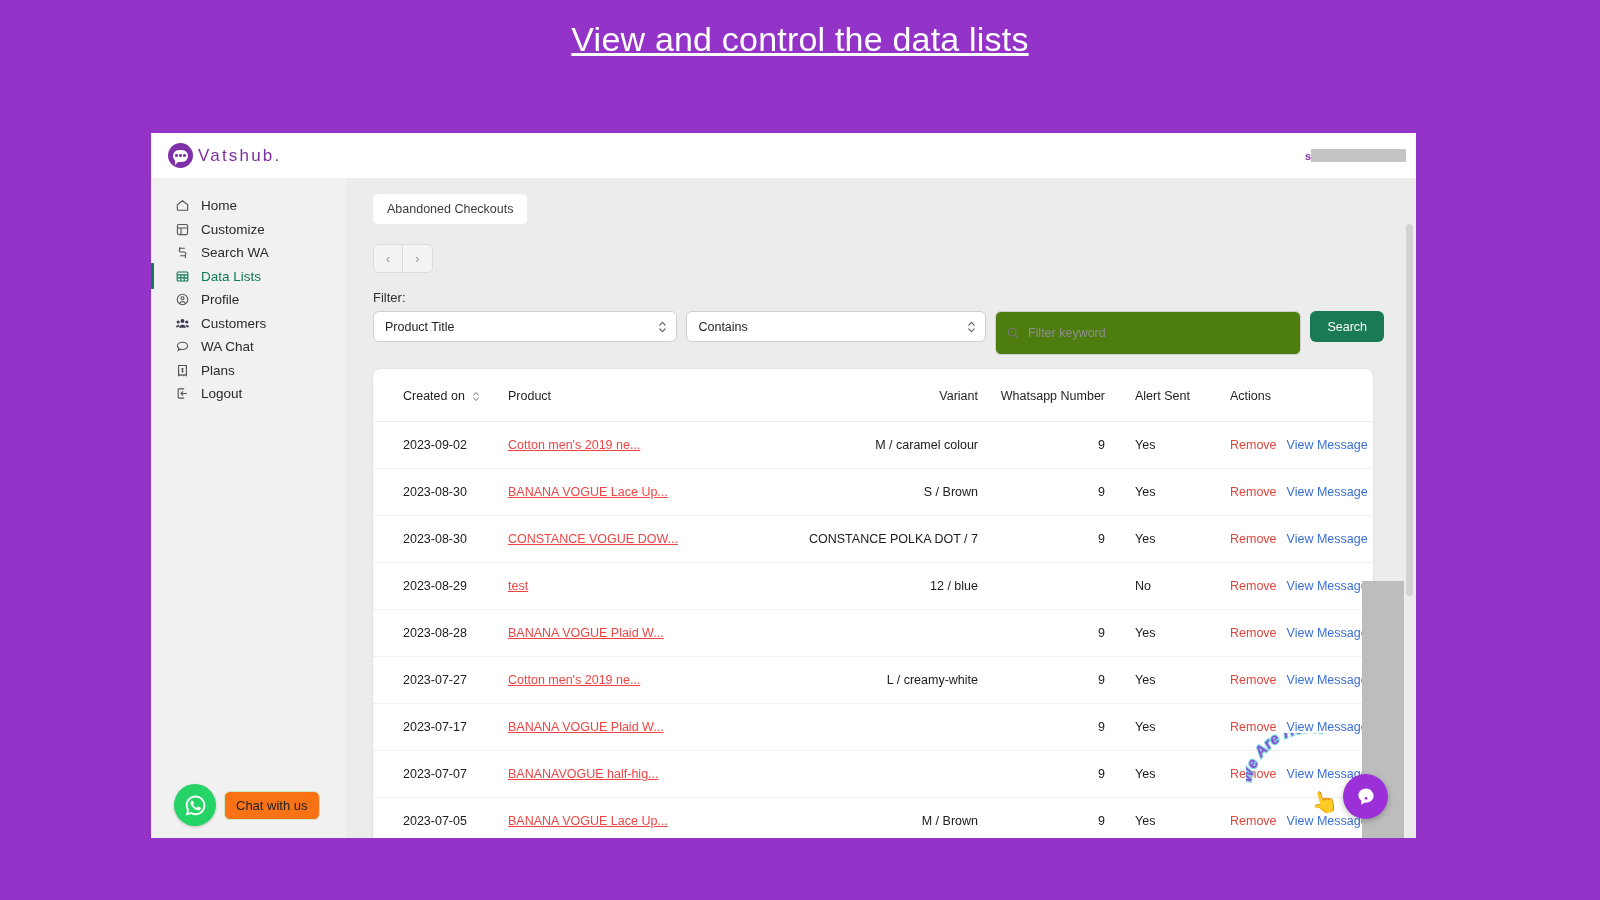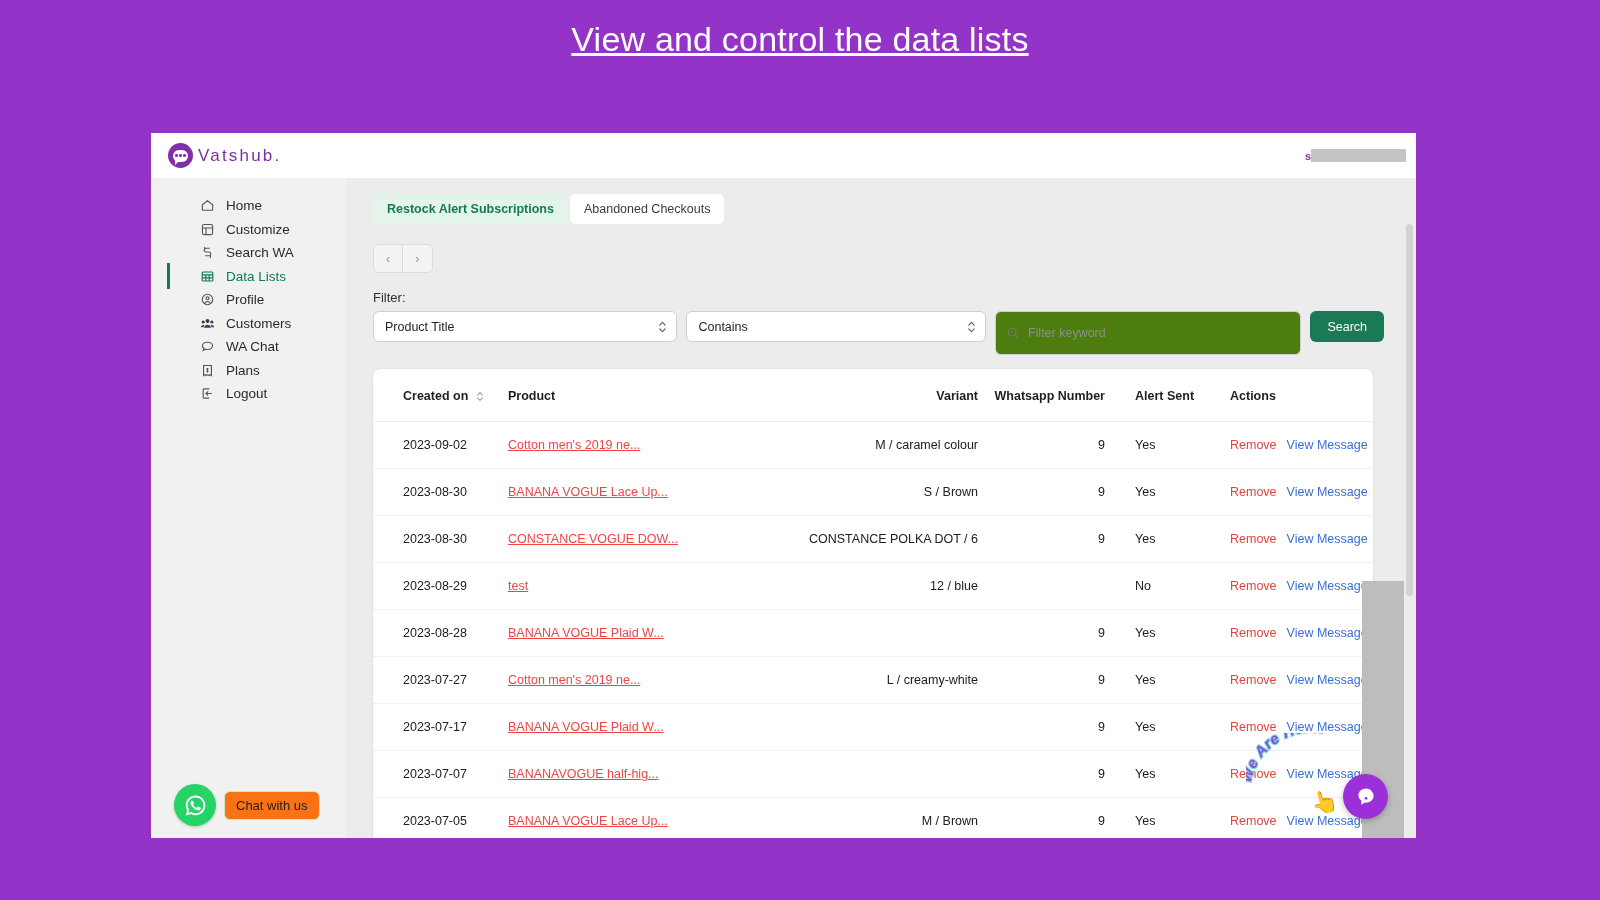--- a/index.html
+++ b/index.html
@@ -75,25 +75,24 @@
   .body-split { position: absolute; top: 45px; left: 0; width: 100%; bottom: 0; display: flex; }
 
   
   .sidebar {
     width: 195px; background: #f1f1f1;
     padding-top: 16px; flex: 0 0 195px;
     position: relative;
   }
   .nav-item {
     display: flex; align-items: center; gap: 11px;
-    height: 23px; padding-left: 33px;
+    height: 23px; padding-left: 24px;
     color: #2a2a2a; font-size: 13.5px;
     position: relative; cursor: pointer;
     margin-bottom: 0.5px;
-    margin-left: 16px;
   }
   .nav-item + .nav-item { margin-top: 0.5px; }
   .nav-item.active { color: #0f7a52; }
   .nav-item.active:before {
     content: ""; position: absolute; left: 0; top: -2px;
     width: 3px; height: 26px; background: #0f7a52;
   }
   .nav-ico { width: 15px; height: 15px; display: block; flex: 0 0 15px; }
   .nav-ico svg { display: block; width: 15px; height: 15px; }
 
@@ -177,21 +176,21 @@
 
   
   .table-card {
     margin-top: 14px; background: #ffffff;
     border-radius: 8px; width: 1000px;
     box-shadow: 0 0 0 1px rgba(0,0,0,.04);
     overflow: hidden;
   }
   table { width: 100%; border-collapse: collapse; table-layout: fixed; }
   th {
-    font-size: 12.5px; font-weight: 700; color: #1f1f1f;
+    font-size: 12.5px; font-weight: 400; color: #1f1f1f;
     padding: 20px 0 18px 0; text-align: left;
     border-bottom: 1px solid #ededed; white-space: nowrap;
   }
   td {
     font-size: 12.5px; color: #202020;
     padding: 16px 0; border-bottom: 1px solid #f0f0f0;
     white-space: nowrap; overflow: hidden;
   }
   .c-date  { width: 135px; padding-left: 30px; }
   .c-prod  { width: 255px; }
@@ -368,21 +367,20 @@
           </svg>
         </span>
         <span class="wa-bubble">Chat with us</span>
       </div>
     </div>
 
     <div class="main">
       <div class="main-inner">
 
         <div class="tabs">
-          <div class="tab active">Restock Alert Subscriptions</div>
           <div class="tab inactive">Abandoned Checkouts</div>
         </div>
 
         <div class="pager">
           <div class="pager-btn">‹</div>
           <div class="pager-btn">›</div>
         </div>
 
         <div class="filter-label">Filter:</div>
         <div class="filter-row">
@@ -451,21 +449,21 @@
                   <td class="c-date">2023-08-30</td>
                   <td class="c-prod"><a class="prodlink">BANANA VOGUE Lace Up...</a></td>
                   <td class="c-var">S / Brown</td>
                   <td class="c-wa">9</td>
                   <td class="c-alert">Yes</td>
                   <td class="c-act"><span class="act-remove">Remove</span><span class="act-view">View Message</span></td>
                 </tr>
                 <tr>
                   <td class="c-date">2023-08-30</td>
                   <td class="c-prod"><a class="prodlink">CONSTANCE VOGUE DOW...</a></td>
-                  <td class="c-var">CONSTANCE POLKA DOT / 6</td>
+                  <td class="c-var">CONSTANCE POLKA DOT / 7</td>
                   <td class="c-wa">9</td>
                   <td class="c-alert">Yes</td>
                   <td class="c-act"><span class="act-remove">Remove</span><span class="act-view">View Message</span></td>
                 </tr>
                 <tr>
                   <td class="c-date">2023-08-29</td>
                   <td class="c-prod"><a class="prodlink">test</a></td>
                   <td class="c-var">12 / blue</td>
                   <td class="c-wa"></td>
                   <td class="c-alert">No</td>

